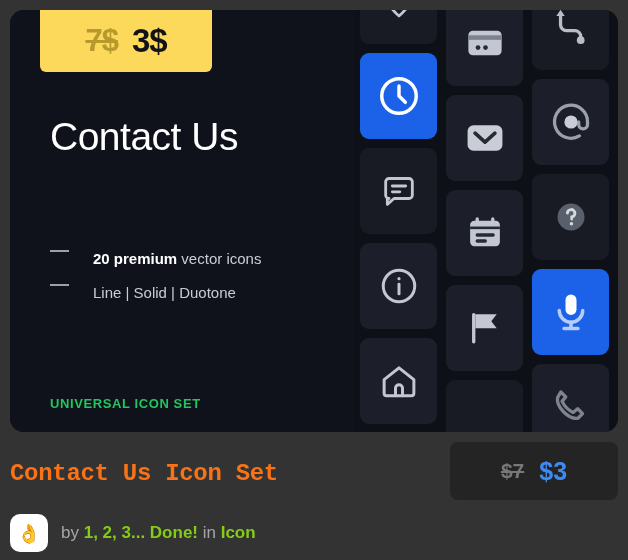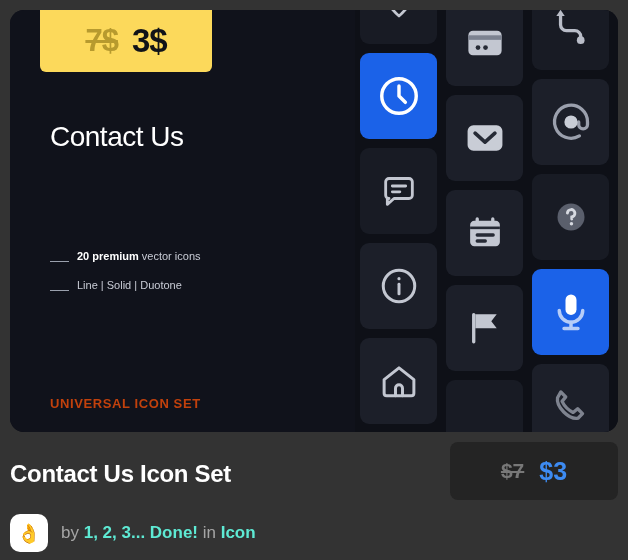--- a/index.html
+++ b/index.html
@@ -42,41 +42,41 @@
     letter-spacing:-1px;
   }
   .price-new{
     font-size:33px; font-weight:bold; color:#111318;
     letter-spacing:-1px;
   }
 
   .headline{
     position:absolute; left:40px; top:100px;
     width:290px;
-    font-size:28px; line-height:53px; font-weight:400;
+    font-size:39px; line-height:53px; font-weight:400;
     color:#ffffff; letter-spacing:-0.5px;
   }
   .headline .ln{ display:block; }
 
   .features{ position:absolute; left:40px; top:240px; width:290px; list-style:none; }
   .features li{
-    display:flex; align-items:flex-end; gap:8px;
+    display:flex; align-items:flex-start; gap:24px;
     margin-bottom:17px;
-    font-size:11px; color:#c9ccd6; white-space:nowrap;
+    font-size:15px; color:#c9ccd6; white-space:nowrap;
   }
   .dash{
     display:inline-block; width:19px; height:1.5px;
     background:#9aa0ad; flex:0 0 19px;
   }
   .feat-strong{ color:#ffffff; font-weight:bold; }
 
   .brandline{
     position:absolute; left:40px; top:386px;
     font-size:13px; font-weight:bold; letter-spacing:0.6px;
-    color:#c2410c;
+    color:#22c55e;
   }
 
   
   .icon-grid{
     position:relative; flex:1 1 auto; height:100%;
     background:#0e1017;
     display:flex; gap:9px; padding-left:5px; padding-right:9px;
   }
   .grid-col{ display:flex; flex-direction:column; gap:9px; flex:1 1 0; }
   .grid-col.c1{ margin-top:-52px; }
@@ -91,22 +91,23 @@
   }
   .tile.alt{ background:#181b24; }
   .tile.active{ background:#1b62e8; }
   .tile svg{ display:block; }
 
   
   .meta{ position:absolute; left:0; top:432px; width:628px; height:128px; }
 
   .item-title{
     position:absolute; left:10px; top:28px;
-    font-size:24px; font-weight:bold; color:#ffffff;
+    font-size:24px; font-weight:bold; color:#f97316;
     letter-spacing:-0.3px;
+    font-family:Liberation Mono, monospace;
   }
 
   .price-pill{
     position:absolute; right:10px; top:10px;
     width:168px; height:58px; border-radius:8px;
     background:#242424;
     display:flex; align-items:center; justify-content:center; gap:15px;
   }
   .pill-old{
     font-size:21px; font-weight:bold; color:#787878;
@@ -118,21 +119,21 @@
     position:absolute; left:10px; top:82px;
     display:flex; align-items:center; gap:13px;
     font-size:17px; color:#a5a5a5;
   }
   .avatar{
     width:38px; height:38px; border-radius:10px; background:#ffffff;
     display:flex; align-items:center; justify-content:center;
     font-size:19px; line-height:1;
   }
   .byline-text{ white-space:nowrap; }
-  .by-strong{ color:#5eead4; font-weight:bold; }
+  .by-strong{ color:#84cc16; font-weight:bold; }
 </style>
 </head>
 <body>
 
 <div id="root">
 
   <div class="preview-card">
 
     <div class="info-panel">
 

